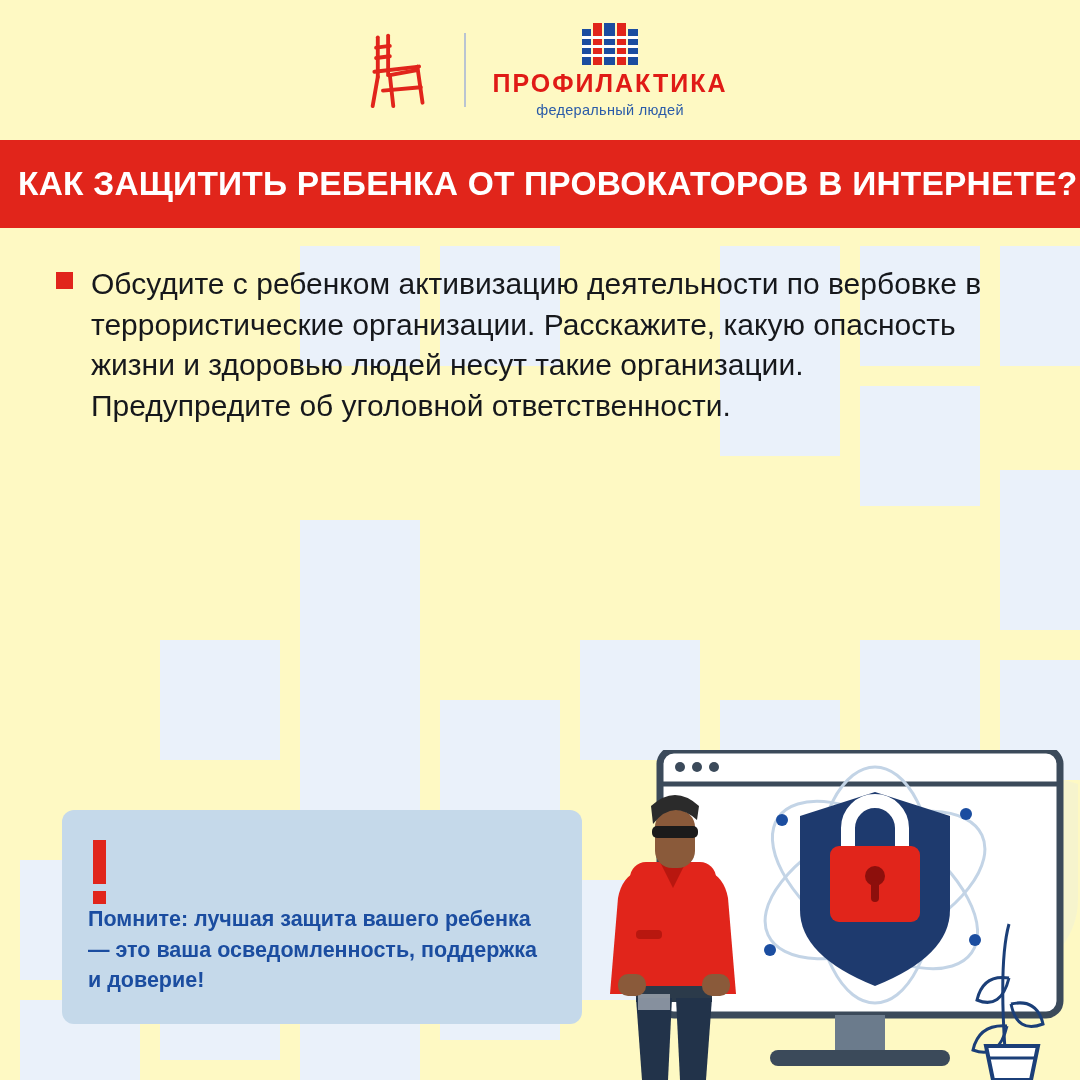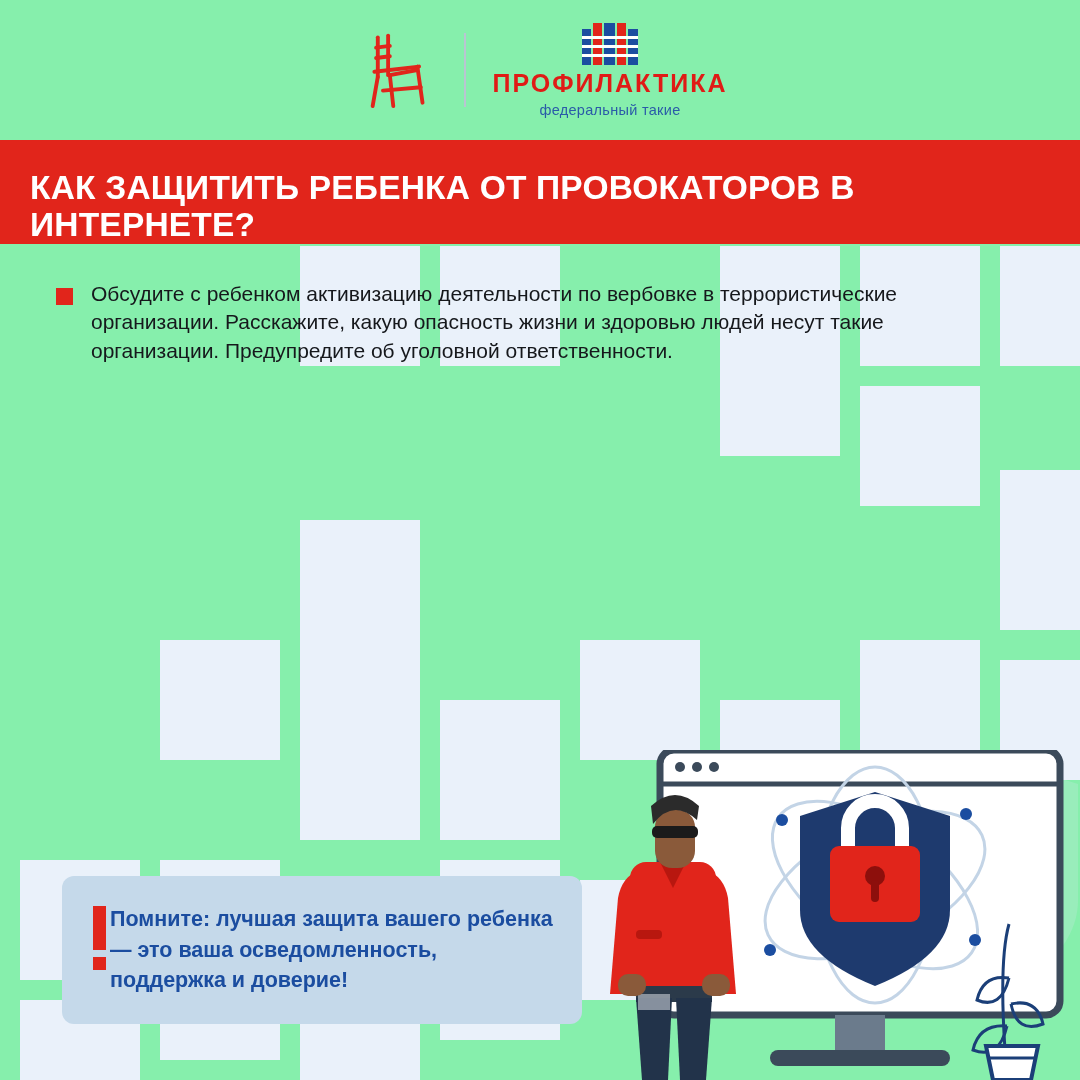--- a/index.html
+++ b/index.html
@@ -7,21 +7,21 @@
     margin: 0; padding: 0;
     width: 1080px; height: 1080px;
     background: #ffffff;
     font-family: "Liberation Sans", sans-serif;
     overflow: hidden;
   }
   #poster {
     position: relative;
     width: 1080px;
     height: 1080px;
-    background: #86efac;
+    background: #fef9c3;
     overflow: hidden;
   }
 
   
   .bg-grid {
     position: absolute;
     inset: 0;
     z-index: 0;
     pointer-events: none;
   }
@@ -67,24 +67,24 @@
     letter-spacing: 0.3px;
     line-height: 1;
     margin-top: 5px;
   }
 
   
   .title-bar {
     position: relative;
     z-index: 3;
     background: #e1251b;
-    height: 104px;
-    display: flex;
-    align-items: flex-end;
-    padding-left: 30px;
+    height: 88px;
+    display: flex;
+    align-items: center;
+    padding-left: 18px;
   }
   .title-bar h1 {
     margin: 0;
     color: #ffffff;
     font-size: 33.5px;
     font-weight: bold;
     letter-spacing: 0.2px;
     line-height: 1.1;
   }
 
@@ -101,21 +101,21 @@
   }
   .bullet-mark {
     width: 17px;
     height: 17px;
     background: #e1251b;
     flex: 0 0 17px;
     margin-top: 8px;
     margin-right: 18px;
   }
   .bullet-text {
-    font-size: 21px;
+    font-size: 30px;
     line-height: 1.35;
     color: #16181c;
     max-width: 905px;
   }
 
   
   .illustration {
     position: absolute;
     left: 0; right: 0; bottom: 0;
     height: 330px;
@@ -128,20 +128,21 @@
     position: absolute;
     left: 62px;
     bottom: 56px;
     width: 520px;
     background: #c5d9ea;
     border-radius: 12px;
     padding: 28px 26px 28px 26px;
     display: flex;
     align-items: flex-start;
     z-index: 4;
+    flex-direction: column;
   }
   .note-excl {
     flex: 0 0 auto;
     width: 22px;
     display: flex;
     flex-direction: column;
     align-items: center;
     gap: 7px;
     margin-top: 2px;
   }
@@ -221,21 +222,21 @@
         <rect x="22" y="0" width="11" height="42" fill="#1b4da0"></rect>
         <rect x="35" y="0" width="9" height="42" fill="#e1251b"></rect>
         <rect x="46" y="6" width="10" height="36" fill="#1b4da0"></rect>
         <g fill="#ffffff">
           <rect x="0" y="13" width="56" height="3"></rect>
           <rect x="0" y="22" width="56" height="3"></rect>
           <rect x="0" y="31" width="56" height="3"></rect>
         </g>
       </svg>
       <div class="logo-title">ПРОФИЛАКТИКА</div>
-      <div class="logo-sub">федеральный такие</div>
+      <div class="logo-sub">федеральный людей</div>
     </div>
   </div>
 
   <div class="title-bar">
     <h1>КАК ЗАЩИТИТЬ РЕБЕНКА ОТ ПРОВОКАТОРОВ В ИНТЕРНЕТЕ?</h1>
   </div>
 
   <div class="content">
 
     <div class="bullet-row">

